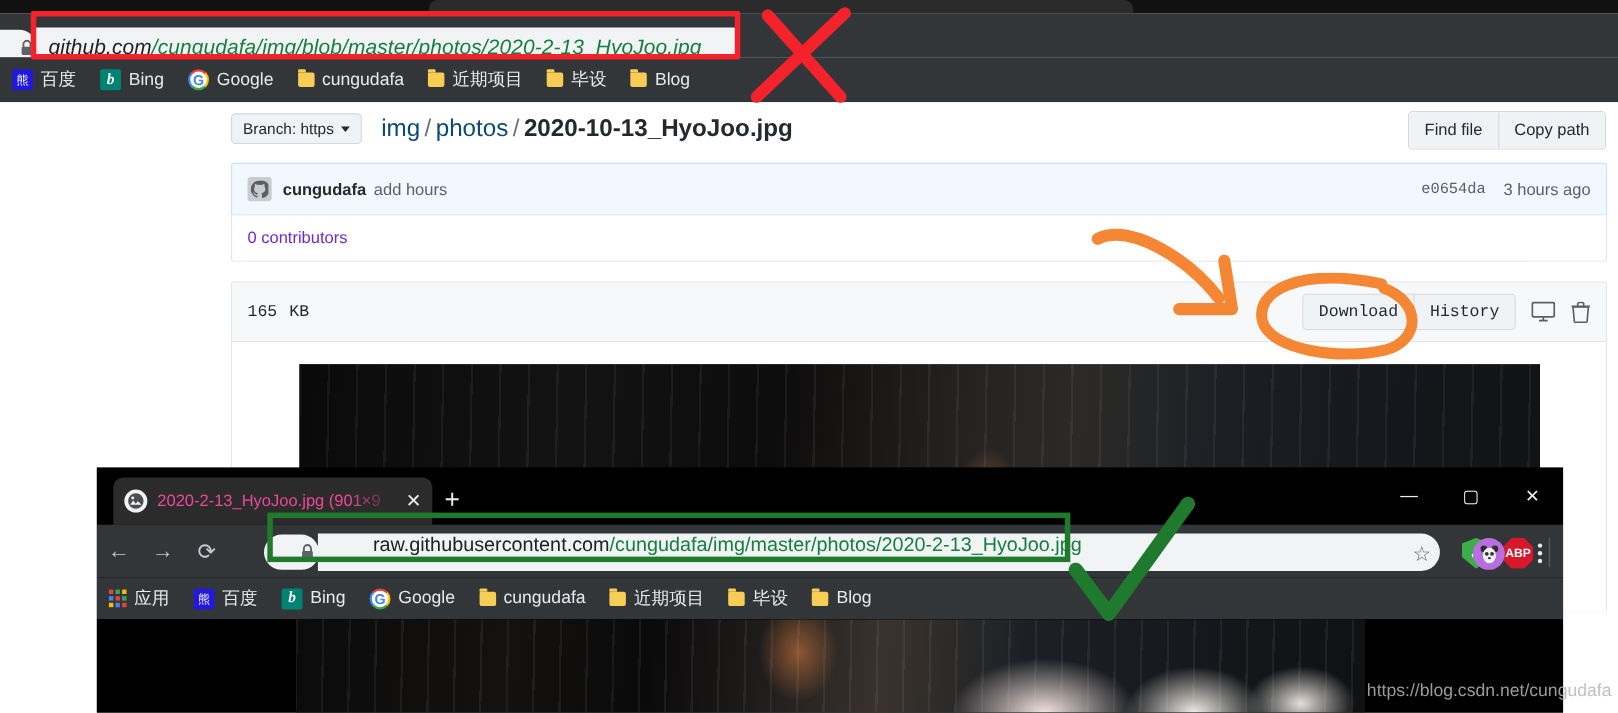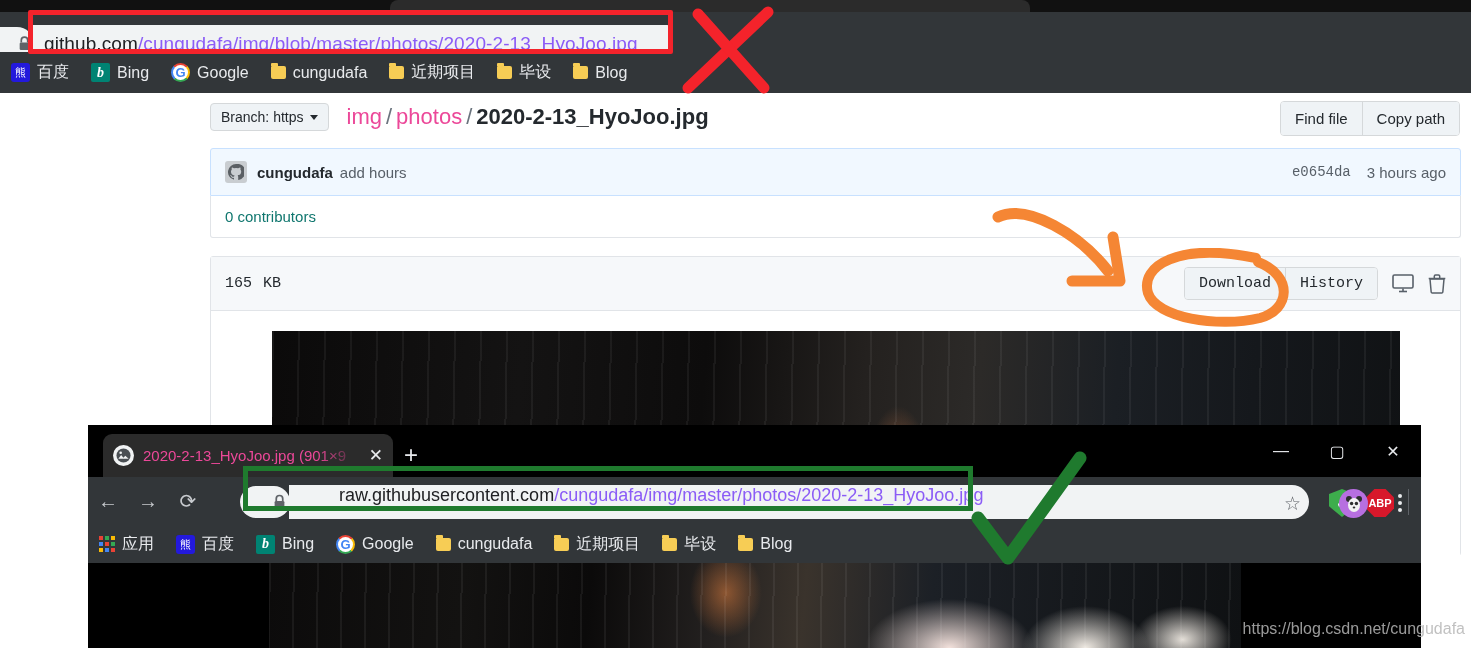--- a/index.html
+++ b/index.html
@@ -14,37 +14,38 @@
     position: absolute; left: 0; top: 0; width: 1471px; height: 12px;
     background: #111111;
   }
   .w1-tab-ghost {
     position: absolute; left: 390px; top: 0; width: 640px; height: 12px;
     background: #2b2b2b; border-radius: 8px 8px 0 0;
   }
   .w1-omnibar {
     position: absolute; left: 0; top: 12px; width: 1471px; height: 40px;
     background: #323639;
+    font-style: italic;
   }
   .w1-lockcircle {
     position: absolute; left: -18px; top: 15px; width: 52px; height: 34px;
     background: #f1f3f4; border-radius: 17px;
   }
   .w1-lock {
     position: absolute; left: 18px; top: 24px; width: 13px; height: 15px;
     color: #5f6368;
   }
   .w1-urlbox {
     position: absolute; left: 30px; top: 13px; width: 640px; height: 38px;
     background: #f1f3f4; border-radius: 0 3px 3px 0;
     display: flex; align-items: center; padding-left: 14px;
     font-size: 19px; letter-spacing: .1px; white-space: nowrap; overflow: hidden;
   }
   .u-dark { color: #202124; }
-  .u-grey { color: #8b5cf6; }
+  .u-grey { color: #15803d; }
 
   .w1-bookmarks {
     position: absolute; left: 0; top: 52px; width: 1471px; height: 41px;
     background: #323639;
     display: flex; align-items: center; gap: 0px; padding-left: 0px;
   }
   .bm {
     display: flex; align-items: center; gap: 7px;
     color: #e8eaed; font-size: 16px;
     padding: 4px 11px; border-radius: 4px; white-space: nowrap;
@@ -96,21 +97,21 @@
   }
   .branch-btn {
     display: inline-flex; align-items: center; gap: 6px;
     border: 1px solid #d5d8da; border-radius: 4px;
     background: #eff3f6;
     padding: 5px 10px; font-size: 14px; color: #24292e;
   }
   .caret { width: 0; height: 0; border-left: 4px solid transparent;
     border-right: 4px solid transparent; border-top: 5px solid #24292e; display:inline-block; }
   .breadcrumb { margin-left: 18px; font-size: 22px; color: #24292e; }
-  .breadcrumb a { color: #ec4899; text-decoration: none; }
+  .breadcrumb a { color: #0c4a6e; text-decoration: none; }
   .breadcrumb .sep { color: #6a737d; margin: 0 4px; }
   .breadcrumb .final { font-weight: bold; }
 
   .gh-actions {
     position: absolute; right: 11px; top: 8px;
     display: flex; border: 1px solid #d5d8da; border-radius: 4px; overflow: hidden;
   }
   .gh-actions button {
     background: #eff3f6; border: 0; border-left: 1px solid #d5d8da;
     font-family: inherit; font-size: 15px; color: #24292e;
@@ -132,21 +133,21 @@
   .commit-sha { margin-left: auto; font-size: 14px; color: #586069;
     font-family: "Liberation Mono", monospace; }
   .commit-time { margin-left: 16px; font-size: 15px; color: #586069; }
 
   .gh-contrib {
     position: absolute; left: 210px; top: 103px; width: 1251px; height: 42px;
     background: #ffffff; border: 1px solid #e1e4e8; border-top: 0;
     display: flex; align-items: center; padding: 0 14px;
     border-radius: 0 0 3px 3px;
   }
-  .gh-contrib a { color: #0f766e; font-size: 15px; text-decoration: none; }
+  .gh-contrib a { color: #6d28d9; font-size: 15px; text-decoration: none; }
 
   .gh-filebox {
     position: absolute; left: 210px; top: 163px; width: 1251px; height: 300px;
     border: 1px solid #e1e4e8; border-radius: 3px; background: #ffffff;
   }
   .gh-filehead {
     height: 54px; background: #f6f8fa; border-bottom: 1px solid #e1e4e8;
     display: flex; align-items: center; padding: 0 14px;
     font-family: "Liberation Mono", monospace; font-size: 15px; color: #24292e;
   }
@@ -358,21 +359,21 @@
   </div>
 
   <div class="gh-page">
 
     <div class="gh-head">
       <span class="branch-btn">
         <span>Branch: https</span>
         <span class="caret"></span>
       </span>
       <span class="breadcrumb">
-        <a href="#">img</a><span class="sep">/</span><a href="#">photos</a><span class="sep">/</span><span class="final">2020-2-13_HyoJoo.jpg</span>
+        <a href="#">img</a><span class="sep">/</span><a href="#">photos</a><span class="sep">/</span><span class="final">2020-10-13_HyoJoo.jpg</span>
       </span>
     </div>
 
     <div class="gh-actions">
       <button>Find file</button>
       <button>Copy path</button>
     </div>
 
     <div class="gh-commitbox">
       <span class="avatar-gh">

